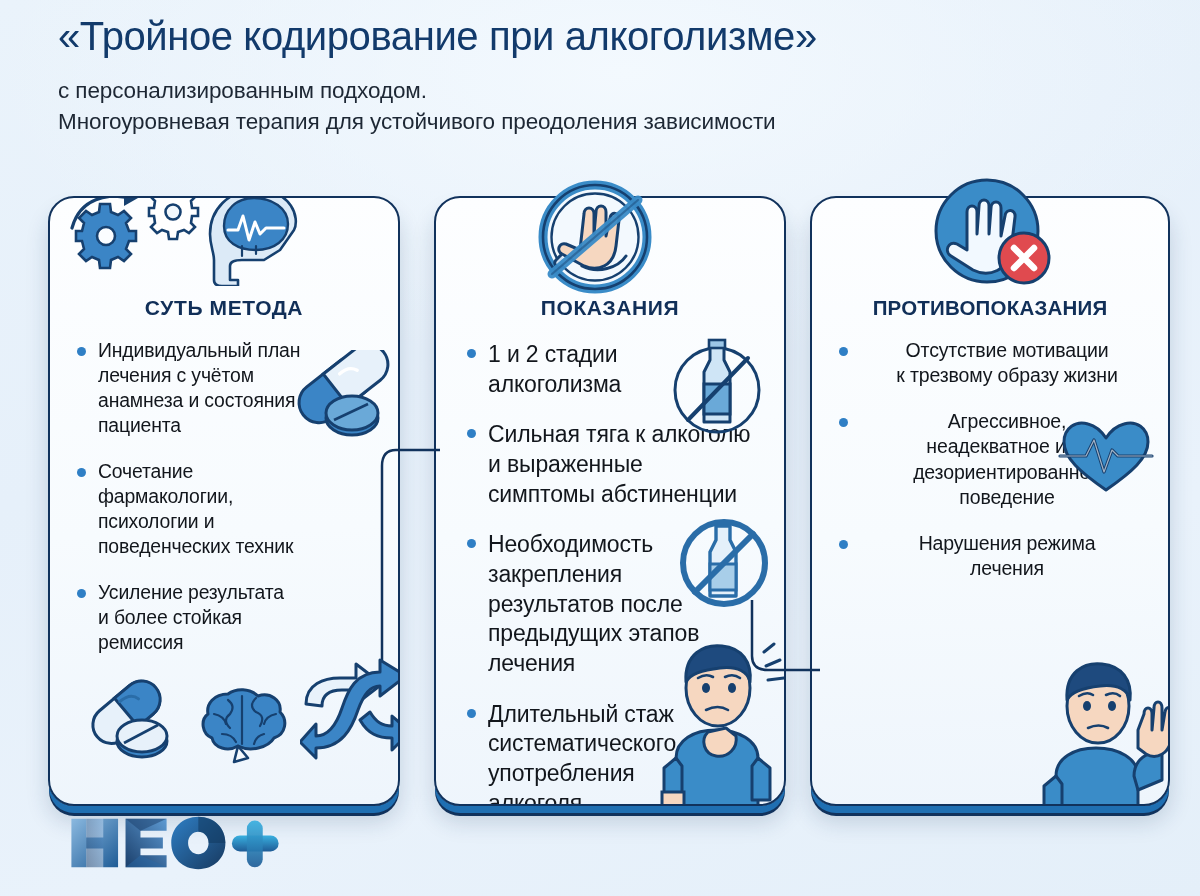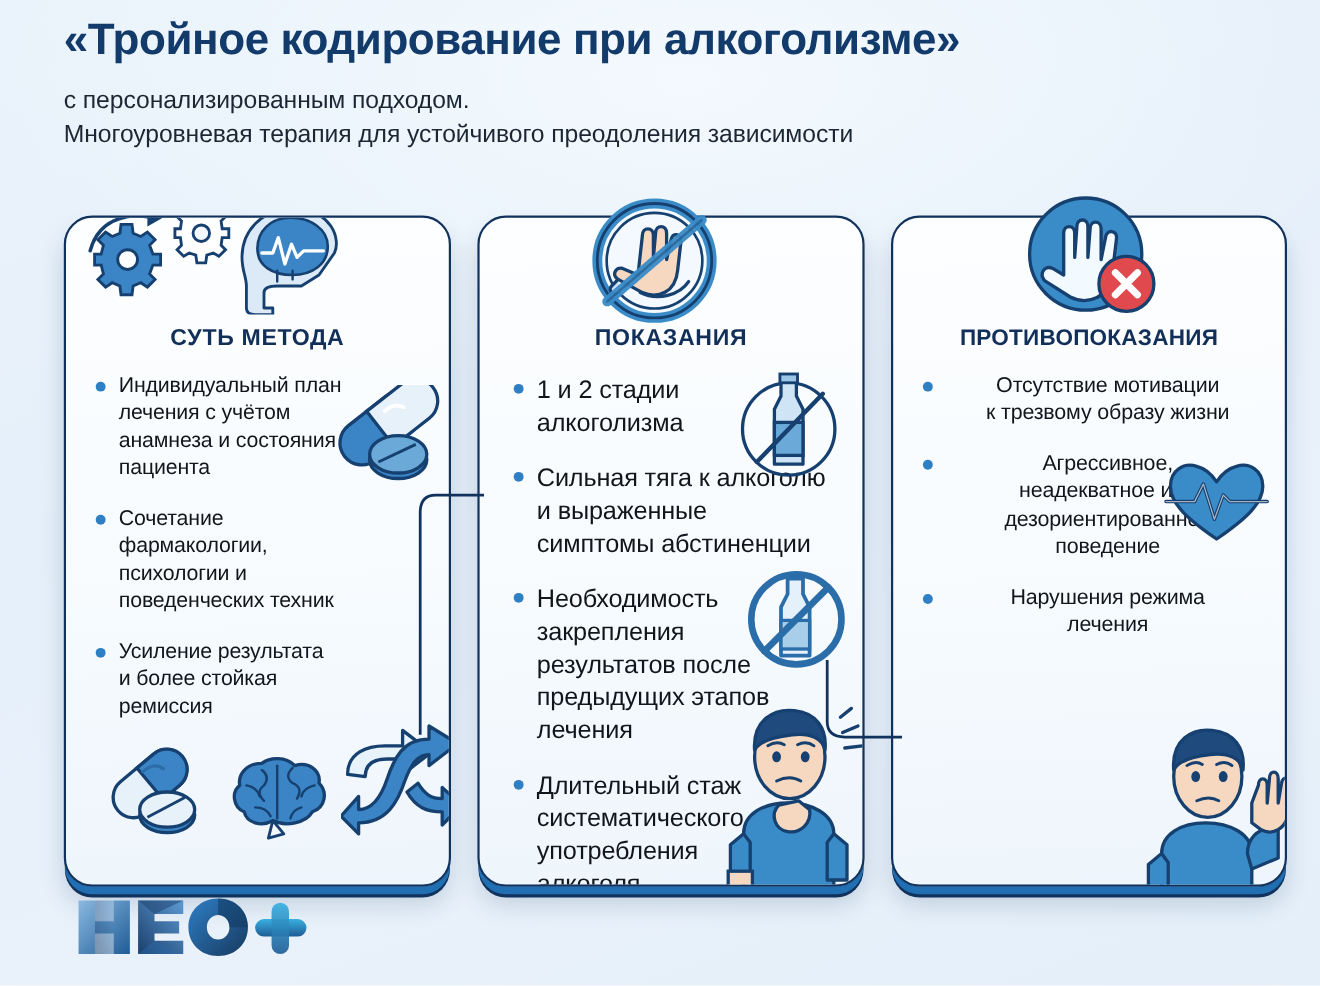--- a/index.html
+++ b/index.html
@@ -11,39 +11,39 @@
       radial-gradient(900px 420px at 52% 8%, #f3f9fe 0%, rgba(243,249,254,0) 70%),
       linear-gradient(160deg,#eaf3fb 0%, #e6f0fa 38%, #e9f2fb 70%, #e4eff9 100%);
     overflow:hidden;
     -webkit-font-smoothing:antialiased;
   }
   .page{ position:relative; width:1200px; height:896px; }
 
   
   .header{ position:absolute; left:58px; top:14px; width:1100px; }
   .title{
-    font-size:40px; font-weight:700; color:#123a6b; letter-spacing:-0.4px;
+    font-size:40px; font-weight:400; color:#123a6b; letter-spacing:-0.4px;
     line-height:1.12; white-space:nowrap;
   }
   .subtitle{
     margin-top:16px; font-size:22.5px; font-weight:400; color:#1d2734;
     line-height:1.38; letter-spacing:-0.1px;
   }
 
   
   .cards{ position:absolute; left:0; top:196px; width:1200px; height:626px; }
 
   .card{
     position:absolute; top:0; width:352px; height:610px;
     background:linear-gradient(178deg,#fdfeff 0%, #f7fbfe 55%, #eef5fc 100%);
     border:2.5px solid #11325c; border-radius:26px;
     box-shadow:0 8px 0 -1px #1f6fb2, 0 11px 0 -1px #11325c, 0 16px 22px rgba(21,55,96,.18);
     overflow:visible;
   }
-  #card-1{ left:58px; }
+  #card-1{ left:48px; }
   #card-2{ left:434px; }
   #card-3{ left:810px; width:360px;text-decoration:underline; }
 
   .card-inner{
     position:relative; width:100%; height:100%;
     border-radius:24px; overflow:hidden;
   }
 
   .card-head{
     position:absolute; left:0; right:0; top:98px; text-align:center;

